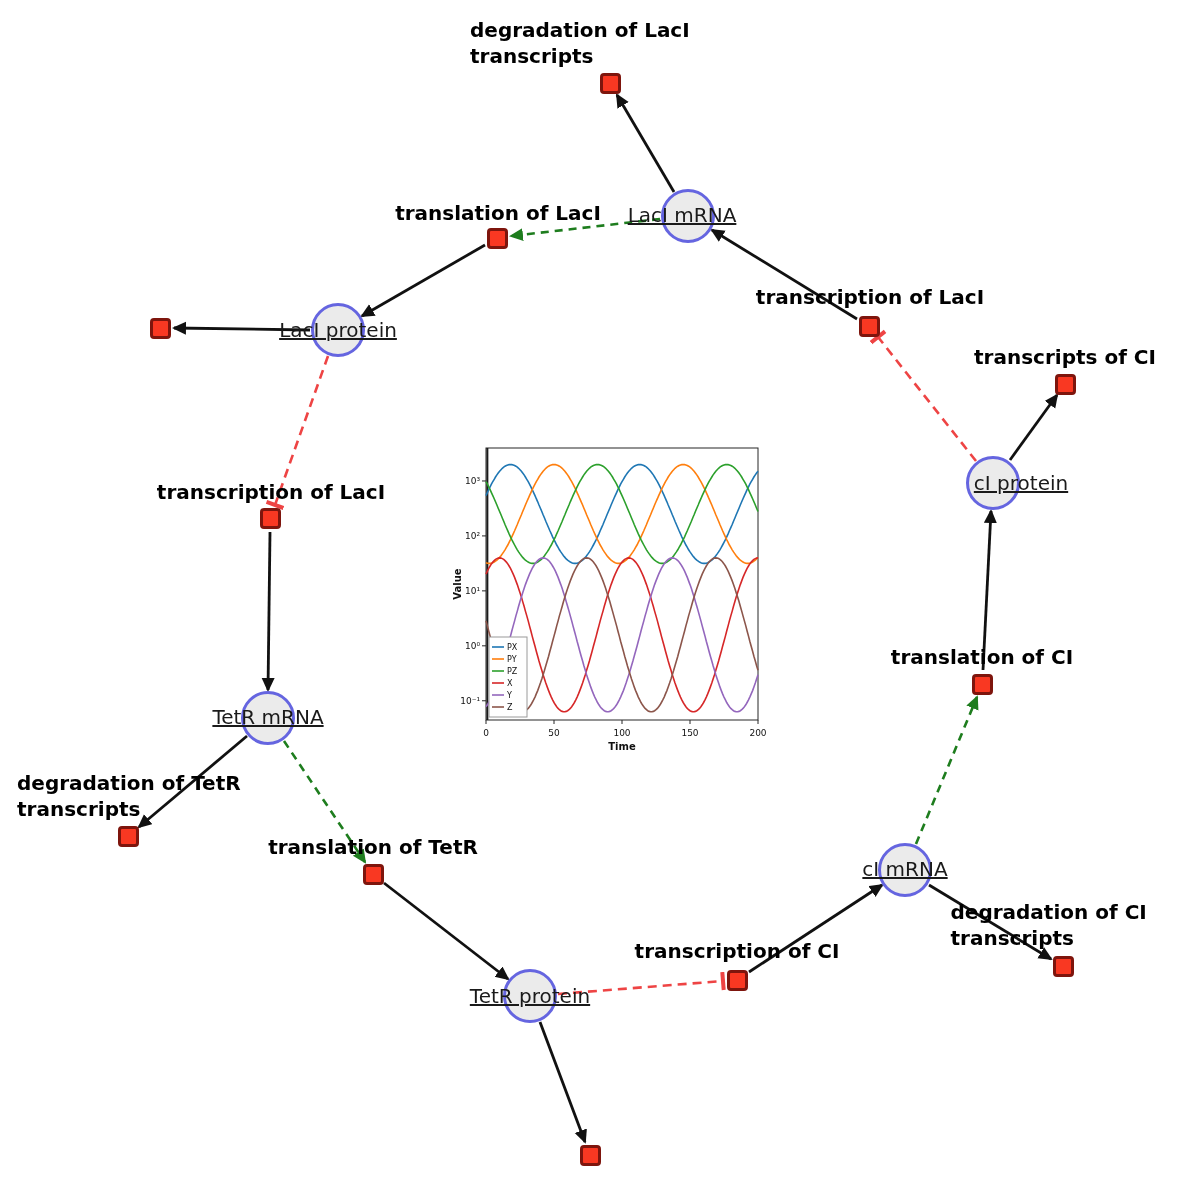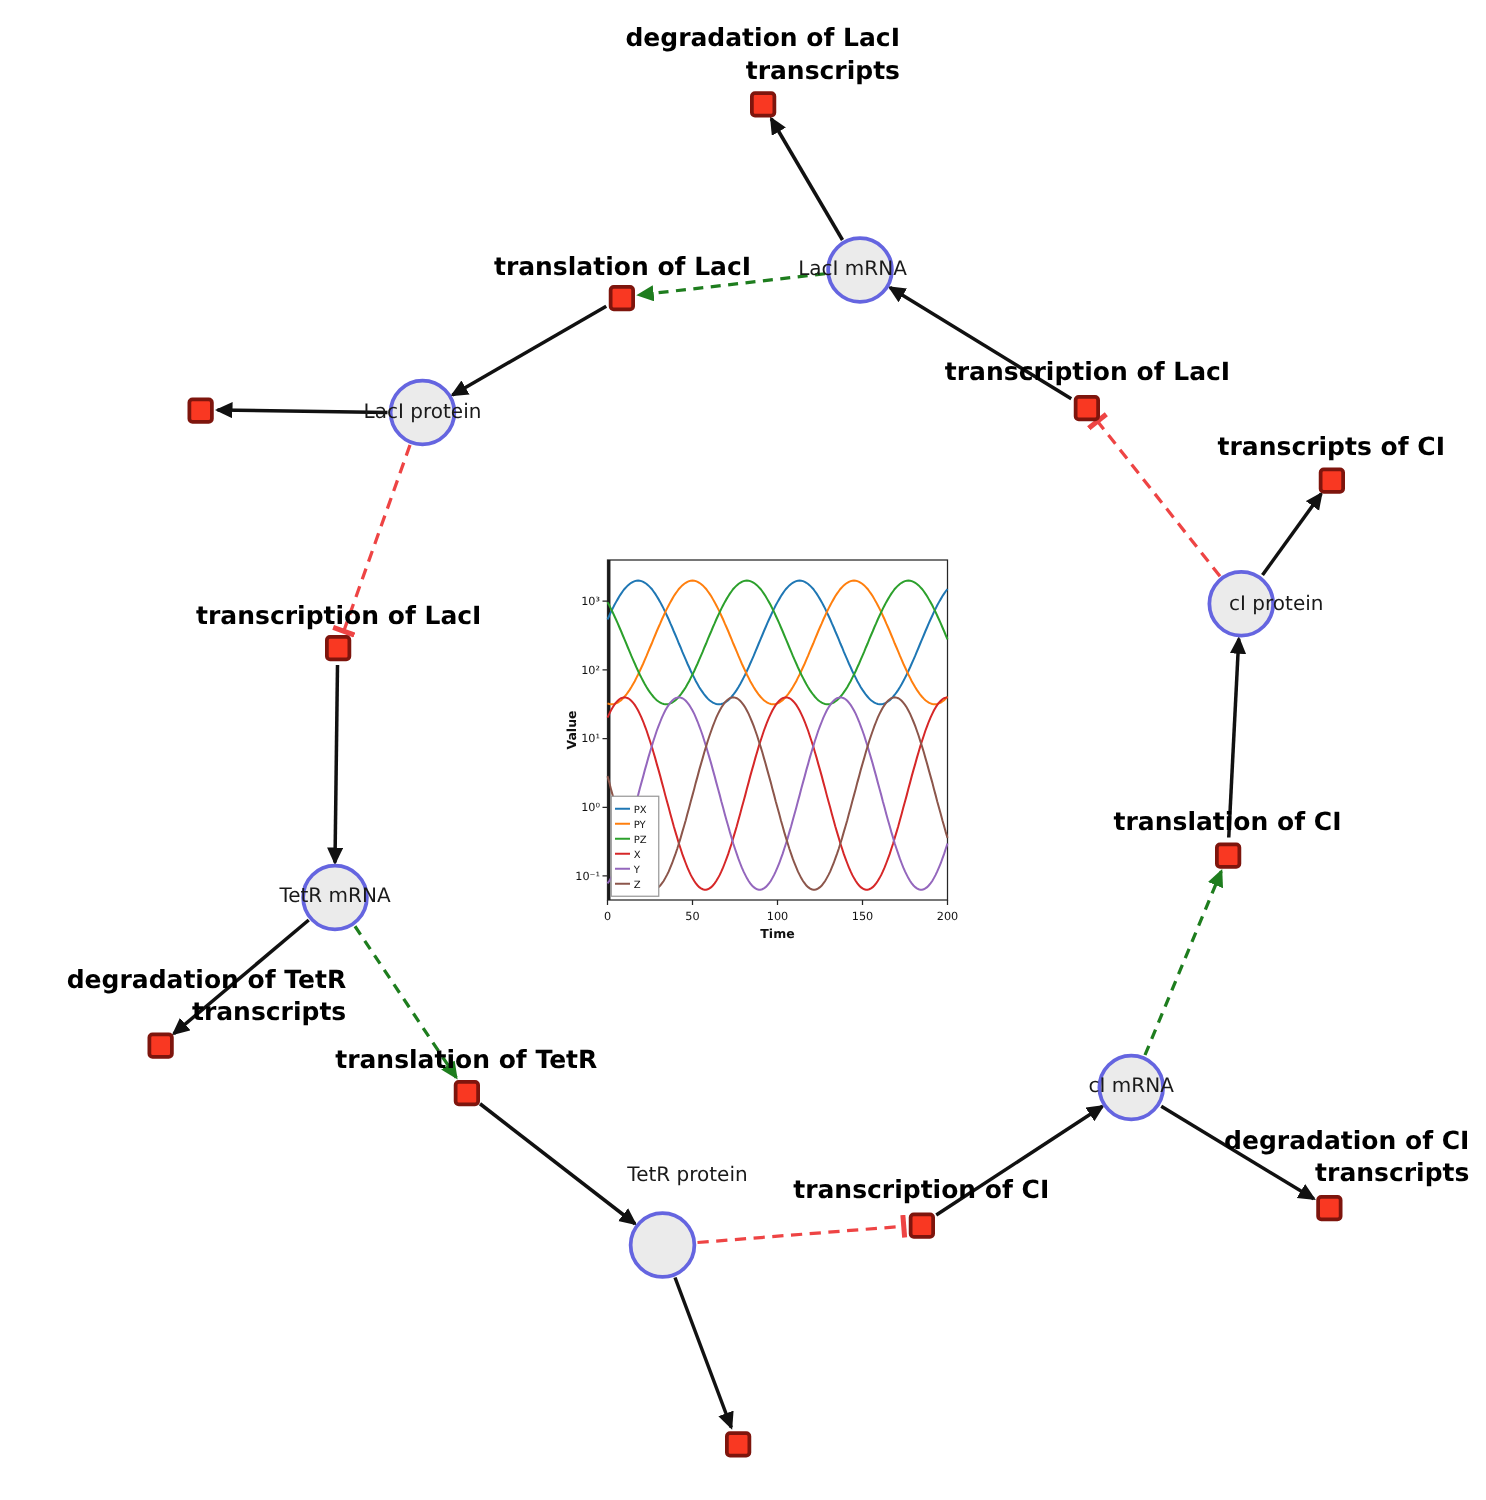--- a/index.html
+++ b/index.html
@@ -5,22 +5,22 @@
   html,body{margin:0;padding:0;background:#ffffff;font-family:"DejaVu Sans",sans-serif;}
   .stage{position:relative;width:1189px;height:1200px;background:#fff;overflow:hidden;}
   svg.edges{position:absolute;left:0;top:0;pointer-events:none;}
   .e-black{stroke:#111111;stroke-width:2.8;}
   .e-green{stroke:#1e7d1e;stroke-width:2.6;stroke-dasharray:8 6;}
   .e-red{stroke:#ee4444;stroke-width:2.6;stroke-dasharray:9 6;}
   .species{position:absolute;width:54px;height:54px;border-radius:50%;
            background:#ebebeb;border:3.5px solid #6565e0;box-sizing:border-box;}
   .reaction{position:absolute;width:21px;height:21px;border-radius:4px;
             background:#f93822;border:3px solid #7e150d;box-sizing:border-box;}
-  .lbl{position:absolute;transform:translate(-50%,-50%);text-align:right;line-height:1.3;}
-  .sp-label{font-size:16px;font-weight:400;color:#1a1a1a;white-space:nowrap;}
+  .lbl{position:absolute;transform:translate(-50%,-50%);text-align:left;line-height:1.3;}
+  .sp-label{font-size:20px;font-weight:400;color:#1a1a1a;white-space:nowrap;text-decoration:underline;}
   .rx-label{font-size:20px;font-weight:bold;color:#000;white-space:nowrap;}
   .rx-label.wrap{white-space:normal;}
   .inset{position:absolute;left:450px;top:436px;width:320px;height:332px;background:#fff;}
   .inset svg text{font-family:"DejaVu Sans",sans-serif;}
 </style>
 </head>
 <body>
 
 <div class="stage">
 
@@ -72,21 +72,21 @@
   <div class="reaction" style="left:972px;top:674px;"></div>
   <div class="reaction" style="left:118px;top:826px;"></div>
   <div class="reaction" style="left:363px;top:864px;"></div>
   <div class="reaction" style="left:727px;top:970px;"></div>
   <div class="reaction" style="left:1053px;top:956px;"></div>
   <div class="reaction" style="left:580px;top:1145px;"></div>
 
   <div class="lbl sp-label" style="left:682px;top:215px;">LacI mRNA</div>
   <div class="lbl sp-label" style="left:338px;top:330px;">LacI protein</div>
   <div class="lbl sp-label" style="left:268px;top:717px;">TetR mRNA</div>
-  <div class="lbl sp-label" style="left:530px;top:940px;margin-left:20px;">TetR protein</div>
+  <div class="lbl sp-label" style="left:530px;top:996px;">TetR protein</div>
   <div class="lbl sp-label" style="left:905px;top:869px;">cI mRNA</div>
   <div class="lbl sp-label" style="left:993px;top:483px;margin-left:28px;">cI protein</div>
 
   <div class="lbl rx-label wrap" style="left:595px;top:43px;width:250px;">degradation of LacI transcripts</div>
   <div class="lbl rx-label" style="left:498px;top:213px;">translation of LacI</div>
   <div class="lbl rx-label" style="left:870px;top:297px;">transcription of LacI</div>
   <div class="lbl rx-label" style="left:1065px;top:357px;">transcripts of CI</div>
   <div class="lbl rx-label" style="left:271px;top:492px;">transcription of LacI</div>
   <div class="lbl rx-label" style="left:982px;top:657px;">translation of CI</div>
   <div class="lbl rx-label wrap" style="left:131px;top:796px;width:260px;margin-left:16px;">degradation of TetR transcripts</div>

